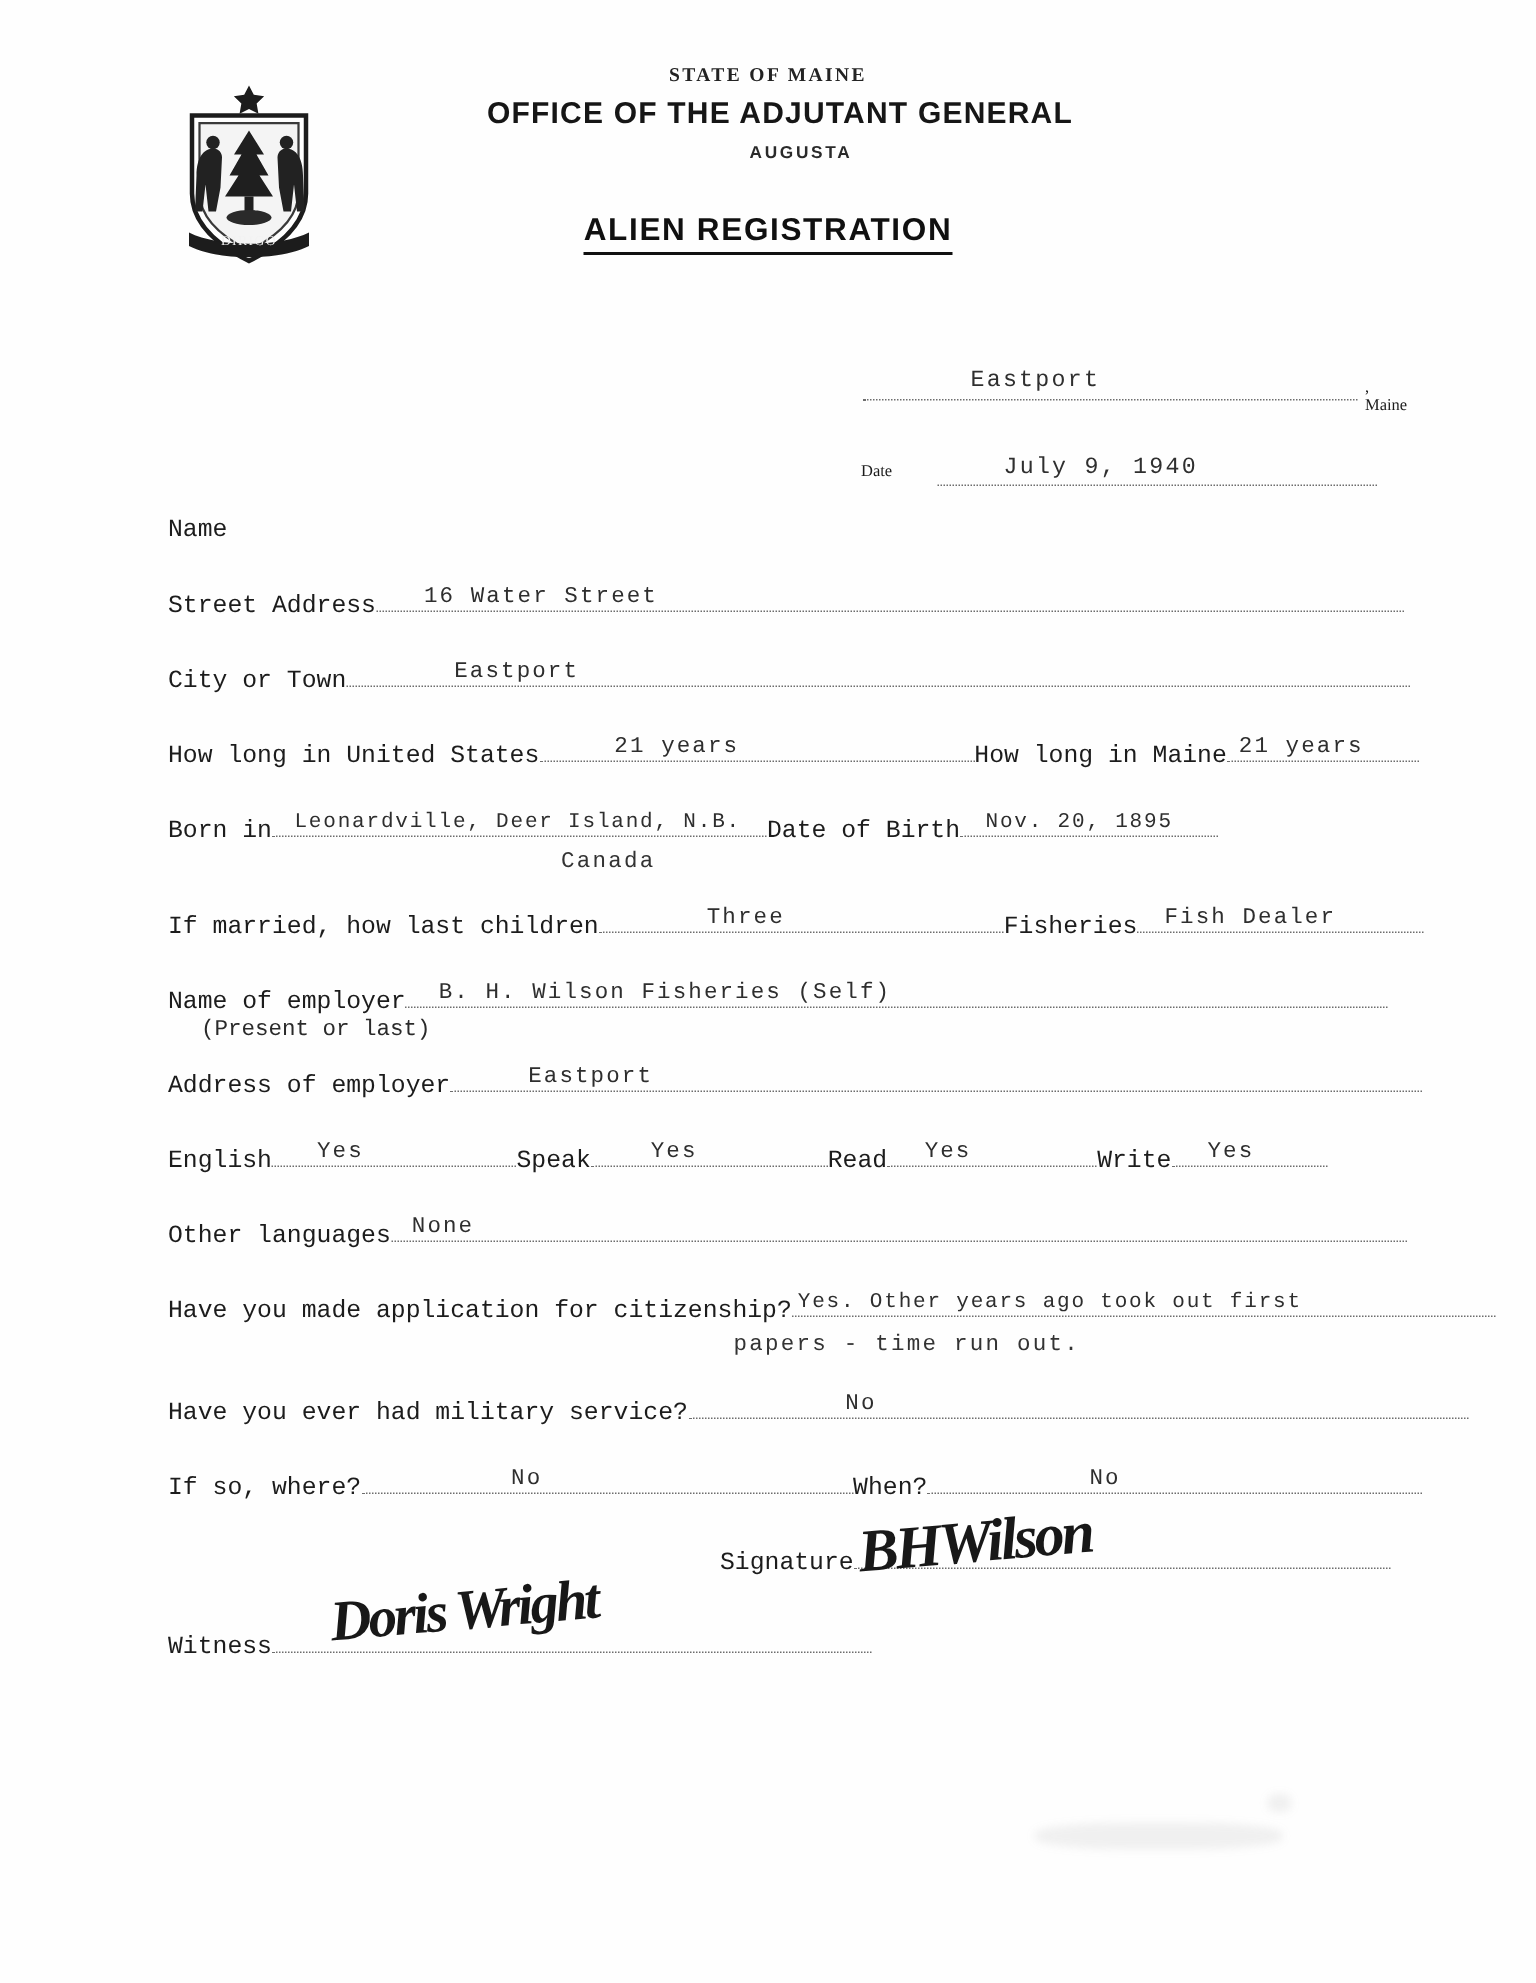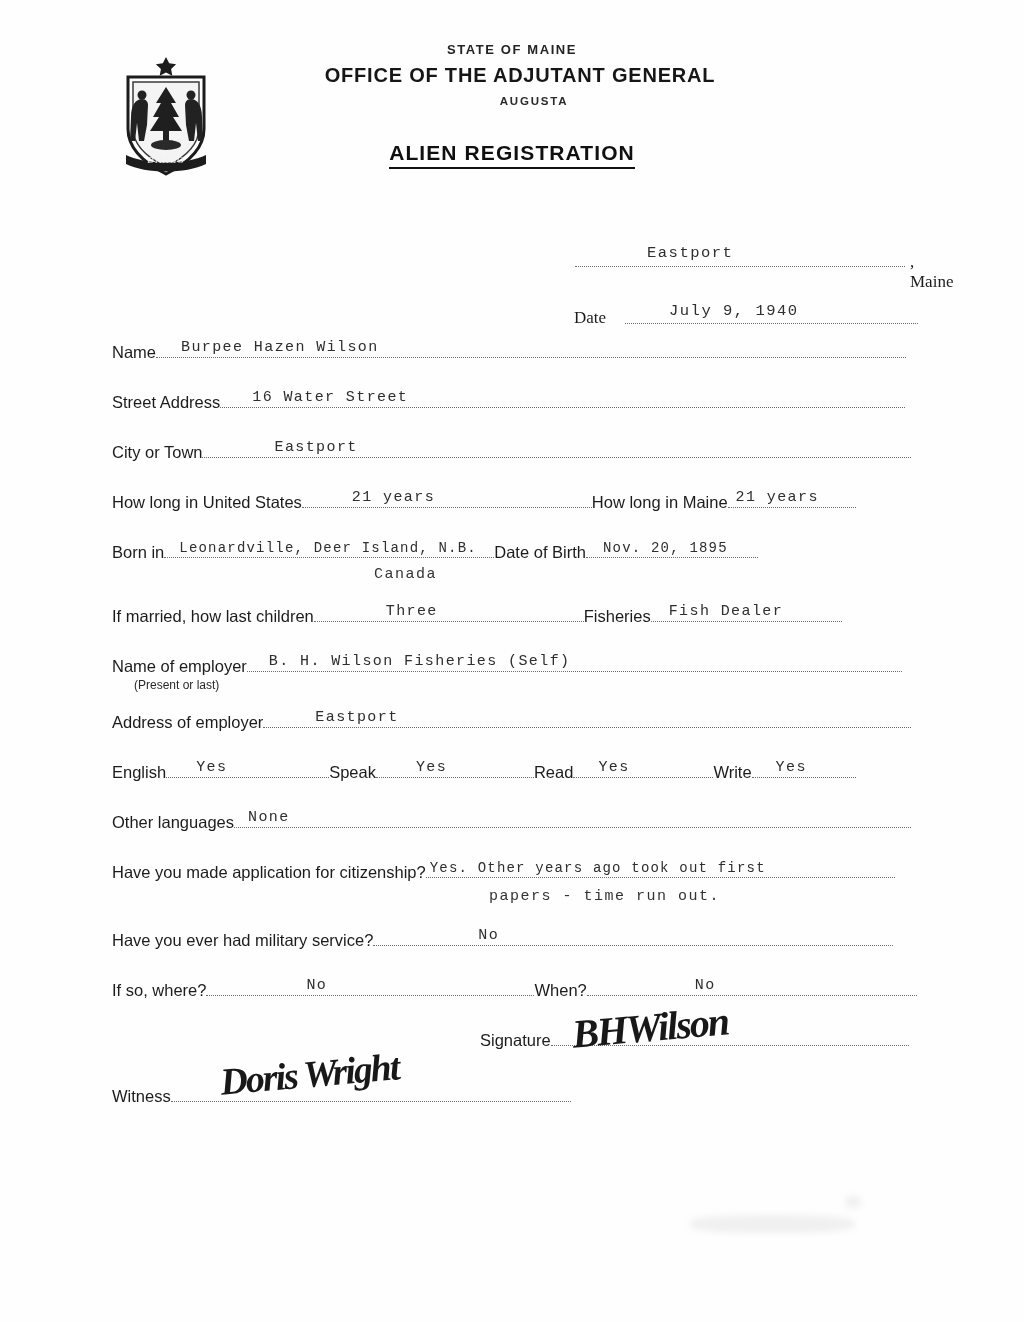--- a/index.html
+++ b/index.html
@@ -24,21 +24,21 @@
   }
 
   
   .header {
     position: absolute;
     left: 0; top: 42px;
     width: 1024px;
     text-align: center;
   }
   .hdr-state {
-    font-family: Liberation Sans, sans-serif;
+    font-family: Liberation Serif, serif;
     font-size: 13px;
     letter-spacing: 1.6px;
     font-weight: 700;
     color: #232323;
   }
   .hdr-office {
     font-family: "Liberation Sans", sans-serif;
     font-size: 20px;
     letter-spacing: 0.8px;
     font-weight: 700;
@@ -85,26 +85,26 @@
   }
   .row {
     position: relative;
     height: 50px;
     font-size: 16.5px;
     white-space: nowrap;
   }
   .label {
     display: inline-block;
     vertical-align: baseline;
-    font-family: Liberation Sans, sans-serif;
+    font-family: Liberation Mono, monospace;
     font-size: 16.5px;
     color: #1c1c1c;
   }
   .small-label {
-    font-size: 12px;
+    font-size: 15px;
     color: #2a2a2a;
   }
   
   .fill {
     display: inline-block;
     position: relative;
     vertical-align: baseline;
     border-bottom: 1px dotted #6d6d6d;
     height: 15px;
   }
@@ -134,21 +134,21 @@
   .loc-text {
     position: absolute;
     font-family: "Liberation Mono", monospace;
     font-size: 15.5px;
     letter-spacing: 1.5px;
     color: #2f2f2f;
   }
   .loc-static {
     position: absolute;
     font-family: "Liberation Serif", serif;
-    font-size: 17px;
+    font-size: 11px;
     color: #1c1c1c;
   }
 
   
   .cont {
     position: absolute;
     font-family: "Liberation Mono", monospace;
     font-size: 15px;
     letter-spacing: 1.5px;
     color: #333;
@@ -215,21 +215,21 @@
       <div class="loc-rule" style="left:463px; top:34px; width:330px;"></div>
       <div class="loc-text" style="left:535px; top:12px;">Eastport</div>
       <div class="loc-static" style="left:798px; top:20px;">, Maine</div>
 
       <div class="loc-static" style="left:462px; top:76px;">Date</div>
       <div class="loc-rule" style="left:513px; top:91px; width:293px;"></div>
       <div class="loc-text" style="left:557px; top:70px;">July 9, 1940</div>
     </div>
 
     <div class="row" style="margin-top:110px;">
-      <span class="label">Name</span><span class="fill" style="width:750px; position:relative;"><span class="typed" style="left:25px;">Burpee Hazen Wilson</span></span>
+      <span class="label">Name</span>
     </div>
 
     <div class="row">
       <span class="label">Street Address</span><span class="fill" style="width:685px; position:relative;"><span class="typed" style="left:32px;margin-top:45px;">16 Water Street</span></span>
     </div>
 
     <div class="row">
       <span class="label">City or Town</span><span class="fill" style="width:709px; position:relative;"><span class="typed" style="left:72px;">Eastport</span></span>
     </div>
 

